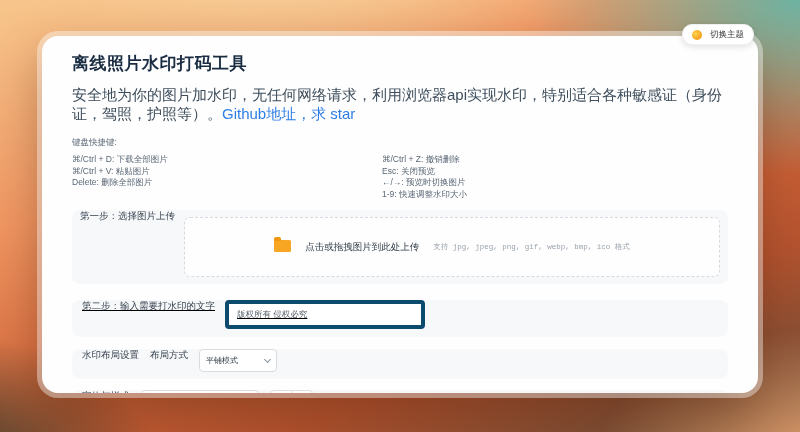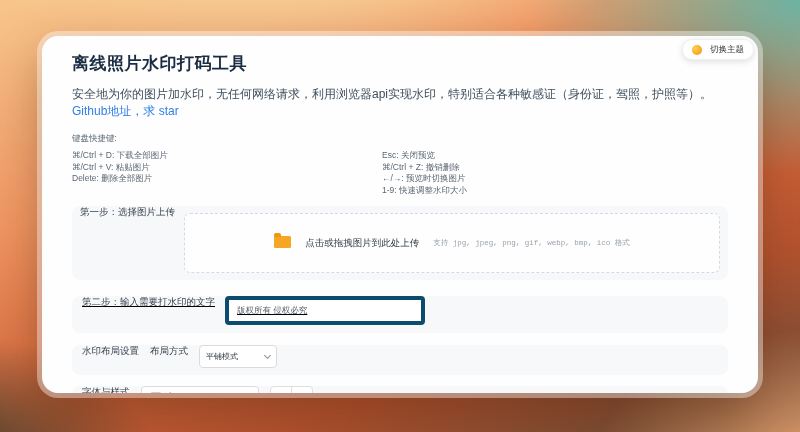--- a/index.html
+++ b/index.html
@@ -12,29 +12,29 @@
       radial-gradient(45% 50% at -8% 108%, #323c2e 0%, rgba(50,60,46,0) 62%),
       radial-gradient(50% 55% at 103% 108%, #f6aa73 0%, rgba(246,170,115,0) 58%),
       linear-gradient(160deg, #f7c68c 0%, #f09561 32%, #d2663a 56%, #b5532f 74%, #5c4a38 100%);
   }
   .card{
     position:absolute;left:42px;top:36px;width:716px;height:357px;box-sizing:border-box;
     background:#fefefe;border-radius:16px;padding:12px 30px 0 30px;overflow:hidden;
     box-shadow:0 0 0 5px rgba(255,255,255,.4), 0 22px 48px rgba(60,25,5,.35);
   }
   .theme-btn{
-    position:absolute;top:39px;right:46px;z-index:5;height:19px;
+    position:absolute;top:24px;right:46px;z-index:5;height:19px;
     display:flex;align-items:center;gap:8px;background:#fff;border:1px solid #f0f0f0;
     border-radius:10px;padding:0 9px;font-size:8.5px;color:#333;cursor:pointer;
     box-shadow:0 2px 6px rgba(0,0,0,.12);
   }
   .sun-icon{width:10px;height:10px;border-radius:50%;
     background:radial-gradient(circle at 35% 35%, #ffd34d 0%, #f49d1d 75%);}
   h1{margin:4px 0 0 0;font-size:17px;font-weight:700;color:#1a2c42;letter-spacing:.5px;}
-  .desc{margin-top:11px;font-size:12px;color:#3e4e5c;}
+  .desc{margin-top:11px;font-size:15px;color:#3e4e5c;}
   .desc .link{color:#2e7ee6;cursor:pointer;}
   .sc-head{margin-top:13px;font-size:8.5px;color:#5a6775;}
   .sc-cols{display:grid;grid-template-columns:310px auto;margin-top:5px;}
   .sc-col div{font-size:8.5px;color:#5a6775;line-height:11.5px;}
   .row{background:#f7f8fa;border-radius:8px;display:flex;align-items:flex-start;box-sizing:border-box;}
   .row-label{font-size:9.5px;color:#333f4c;white-space:nowrap;flex:none;}
   .row1{margin-top:10px;height:74px;padding:0 8px 0 8px;}
   .row1 .row-label{width:100px;}
   .upload{flex:1;margin:7px 0 7px 4px;height:58px;border:1.5px dashed #d6dae0;border-radius:6px;
     background:rgba(255,255,255,.8);display:flex;flex-direction:row;align-items:center;
@@ -82,22 +82,22 @@
   <div class="desc"><span>安全地为你的图片加水印，无任何网络请求，利用浏览器api实现水印，特别适合各种敏感证（身份证，驾照，护照等）。</span><span class="link">Github地址，求 star</span></div>
 
   <div class="sc-head">键盘快捷键:</div>
   <div class="sc-cols">
     <div class="sc-col">
       <div>⌘/Ctrl + D: 下载全部图片</div>
       <div>⌘/Ctrl + V: 粘贴图片</div>
       <div>Delete: 删除全部图片</div>
     </div>
     <div class="sc-col">
+      <div>⌘/Ctrl + Z: 撤销删除</div>
       <div>Esc: 关闭预览</div>
-      <div>⌘/Ctrl + Z: 撤销删除</div>
       <div>←/→: 预览时切换图片</div>
       <div>1-9: 快速调整水印大小</div>
     </div>
   </div>
 
   <div class="row row1">
     <div class="row-label">第一步：选择图片上传</div>
     <div class="upload">
       <div class="folder-icon"></div>
       <div class="upload-text">点击或拖拽图片到此处上传</div>

